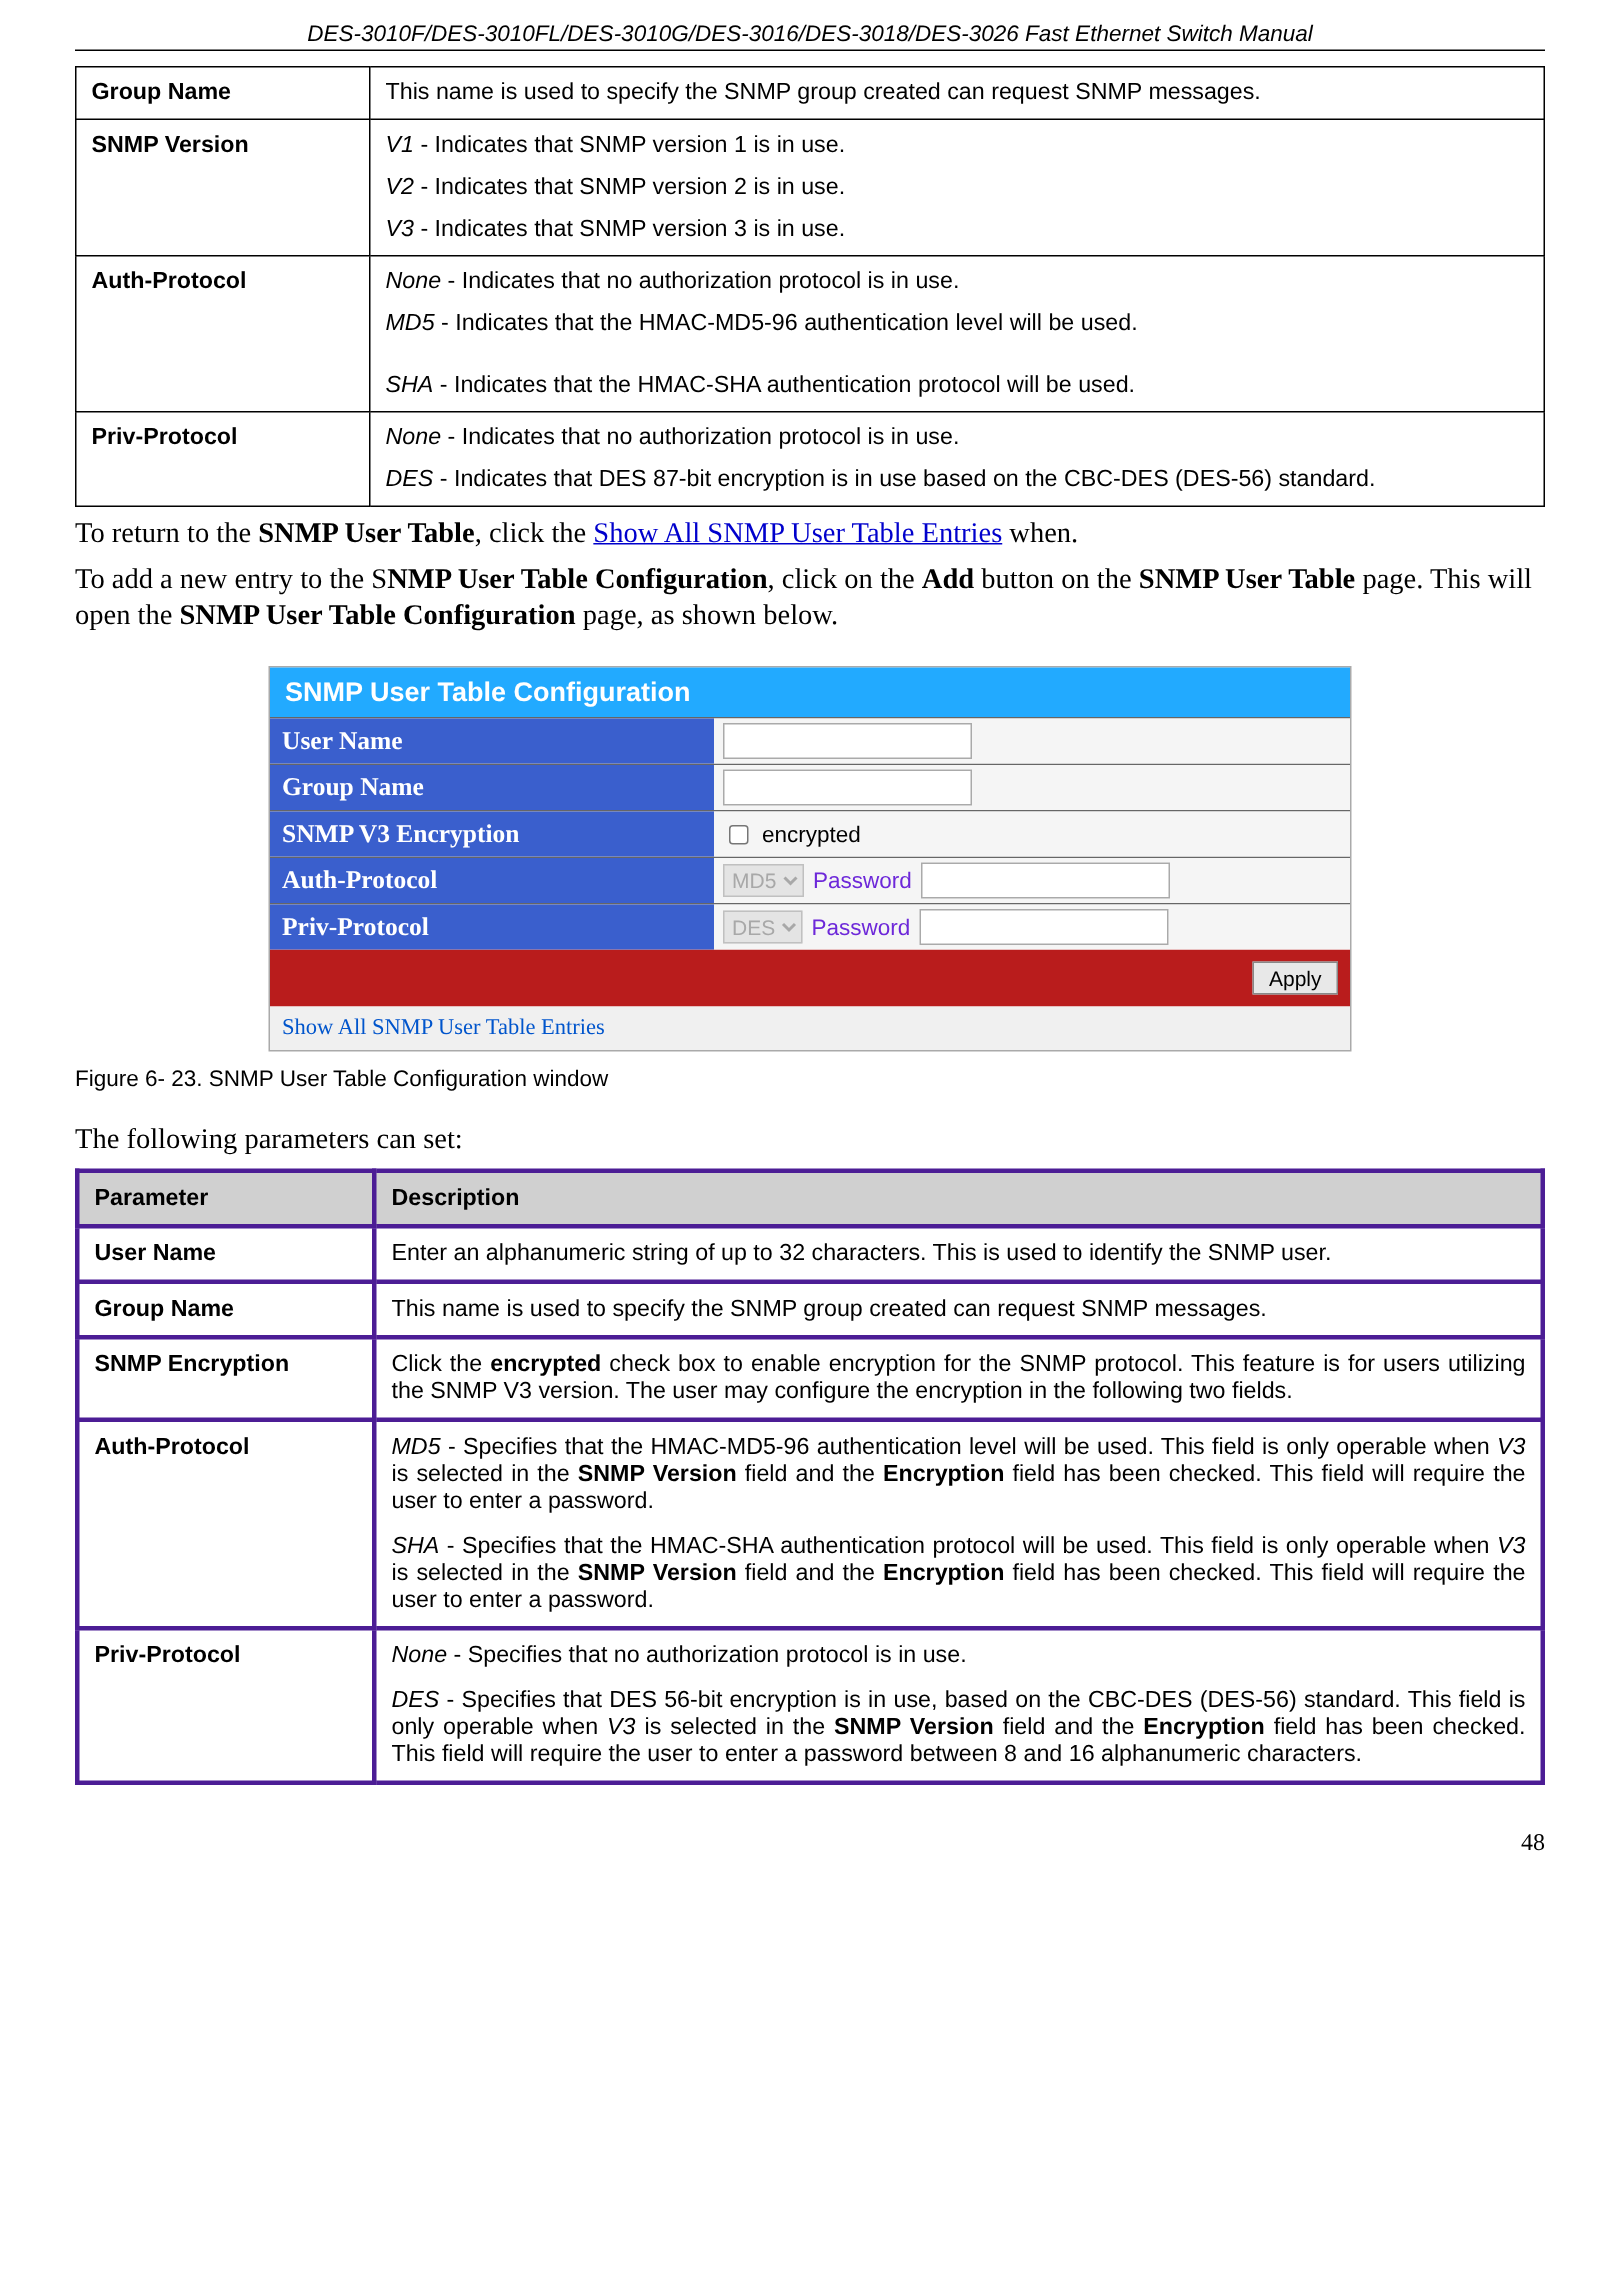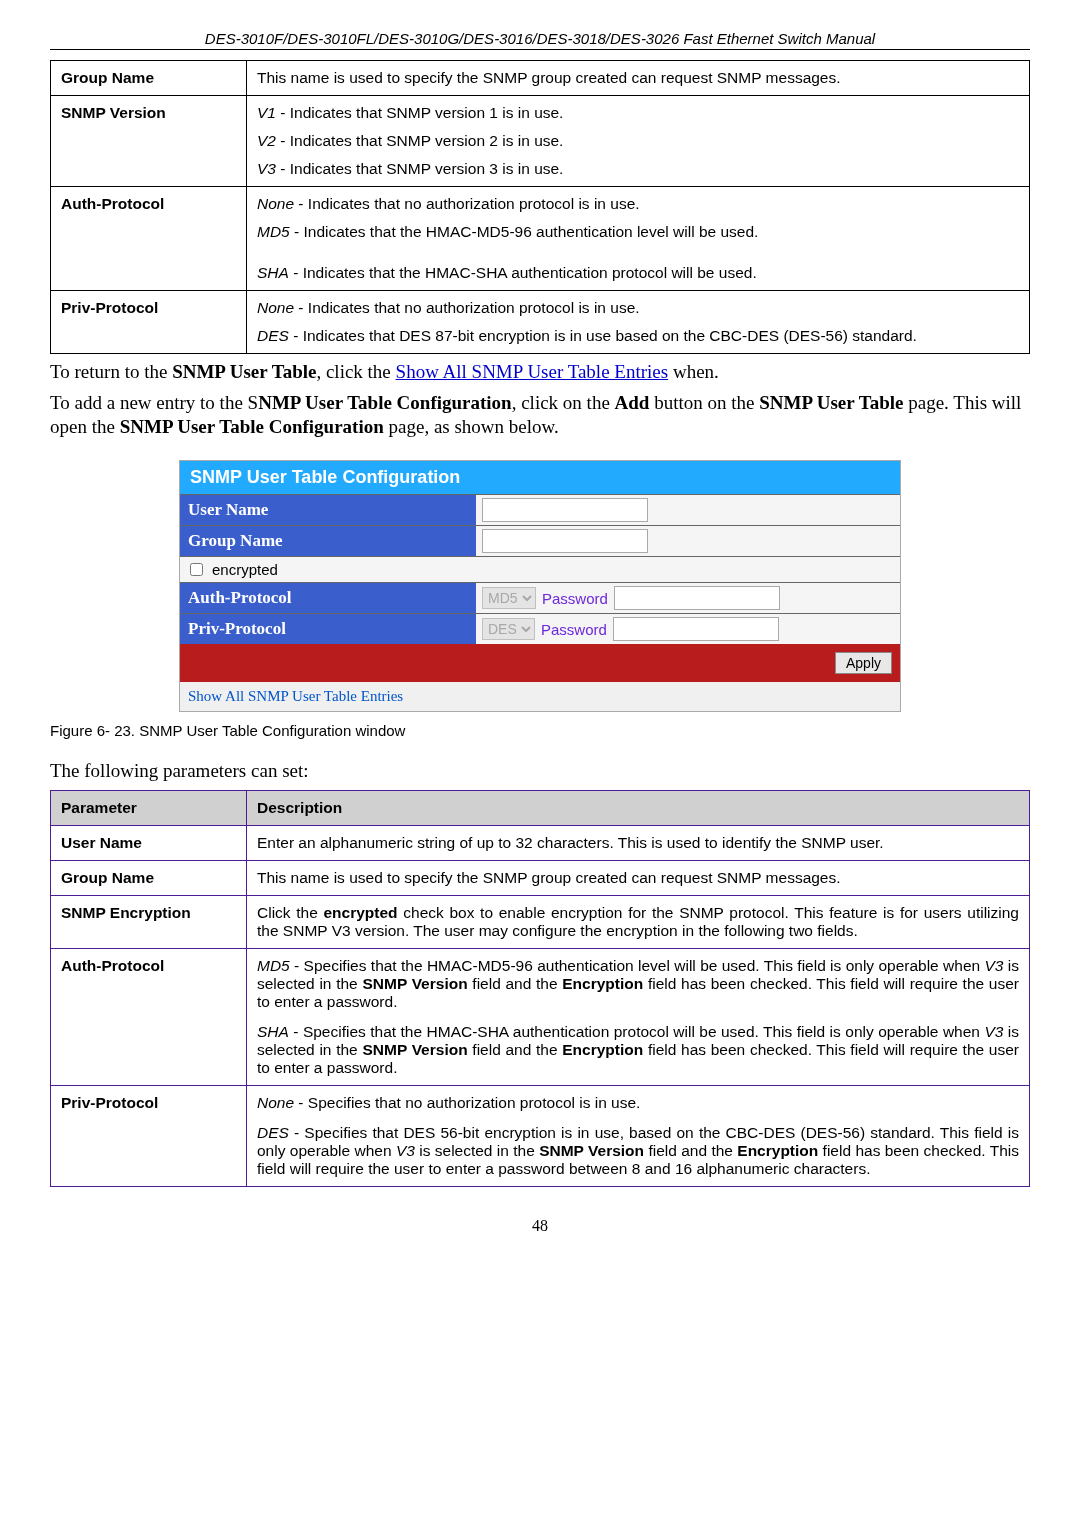--- a/index.html
+++ b/index.html
@@ -1,16 +1,16 @@
 <!DOCTYPE html>
 <html><head>
 <meta charset="utf-8">
 <style>
 body{margin:0;font-family:Arial,Helvetica,sans-serif;font-size:16px;color:#000;background:#fff;width:1080px}
-.page{padding:30px 50px}
+.page{padding:14px 50px}
 .header-line{font-style:italic;text-align:center;border-bottom:1px solid #000;padding-bottom:2px;font-size:15px;margin-bottom:10px}
 .data-table{width:100%;border-collapse:collapse;font-size:15.5px}
 .data-table td,.data-table th{border:1px solid #000;padding:8px 10px;vertical-align:top;text-align:left}
 .data-table .label{font-weight:bold;white-space:nowrap;width:175px}
 .para{font-family:"Times New Roman",serif;font-size:19px;margin:6px 0;line-height:1.3}
 .link{color:#0000cc;text-decoration:underline}
 .fig-wrap{text-align:center;margin:20px 0}
 .fig{display:inline-block;text-align:left;width:720px;border:1px solid #aaa;font-family:Arial;font-size:15px}
 .fig-title{background:#22aaff;color:#fff;font-weight:bold;padding:6px 10px;font-size:18px}
 .fig-row{display:flex;border-top:1px solid #666}
@@ -18,26 +18,26 @@
 .fig-right{flex:1;background:#f5f5f5;padding:3px 6px;display:flex;align-items:center;gap:6px}
 .fig-right input[type=text]{width:160px;height:20px;border:1px solid #aaa;background:#fff}
 .fig-right select{background:#ddd;color:#888;border:1px solid #aaa;font-size:14px;padding:1px}
 .fig-right select:disabled{color:#888}
 .pw-lbl{color:#6d28d9}
 .apply-row{background:#b91c1c;text-align:right;padding:8px}
 .apply-btn{border:1px solid #888;background:#e8e8e8;padding:2px 10px;font-size:14px}
 .footer-link-row{background:#f0f0f0;padding:6px 8px;font-family:"Times New Roman",serif;color:#0055cc}
 .caption{font-weight:normal;font-size:15px;text-align:left;margin-top:10px}
 .param-table{width:100%;border-collapse:collapse;font-size:15.5px;margin-top:6px}
-.param-table td,.param-table th{border:1px solid #4c1d95;padding:8px 10px;vertical-align:top;text-align:left}
+.param-table td,.param-table th{border:3px solid #4c1d95;padding:8px 10px;vertical-align:top;text-align:left}
 .param-hdr{background:#d0d0d0;font-weight:bold}
 .param-label{font-weight:bold;white-space:nowrap;width:175px}
 .i{font-style:italic}
 .b{font-weight:bold}
-.pagenum{text-align:center;font-family:"Times New Roman",serif;margin-top:30px}
+.pagenum{text-align:right;font-family:"Times New Roman",serif;margin-top:30px}
 </style>
 </head>
 <body>
 
 <div class="page">
   <div class="header-line">DES-3010F/DES-3010FL/DES-3010G/DES-3016/DES-3018/DES-3026 Fast Ethernet Switch Manual</div>
 
   <table class="data-table">
     <tbody>
         <tr>
@@ -82,20 +82,21 @@
             <input type="text" style="">
           </div>
       </div>
       <div class="fig-row">
         <div class="fig-left">Group Name</div>
         <div class="fig-right">
             <input type="text" style="">
           </div>
       </div>
       <div class="fig-row">
+        <div class="fig-left">SNMP V3 Encryption</div>
         <div class="fig-right">
             <input type="checkbox" style="">
             <span>encrypted</span>
           </div>
       </div>
       <div class="fig-row">
         <div class="fig-left">Auth-Protocol</div>
         <div class="fig-right">
           <select disabled=""><option>MD5</option></select>
           <span class="pw-lbl">Password</span>

